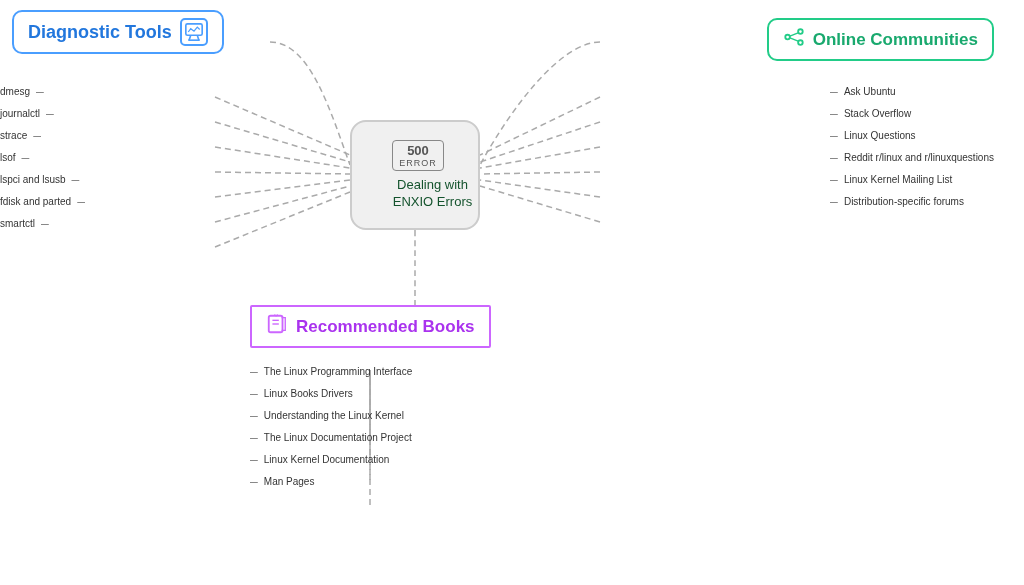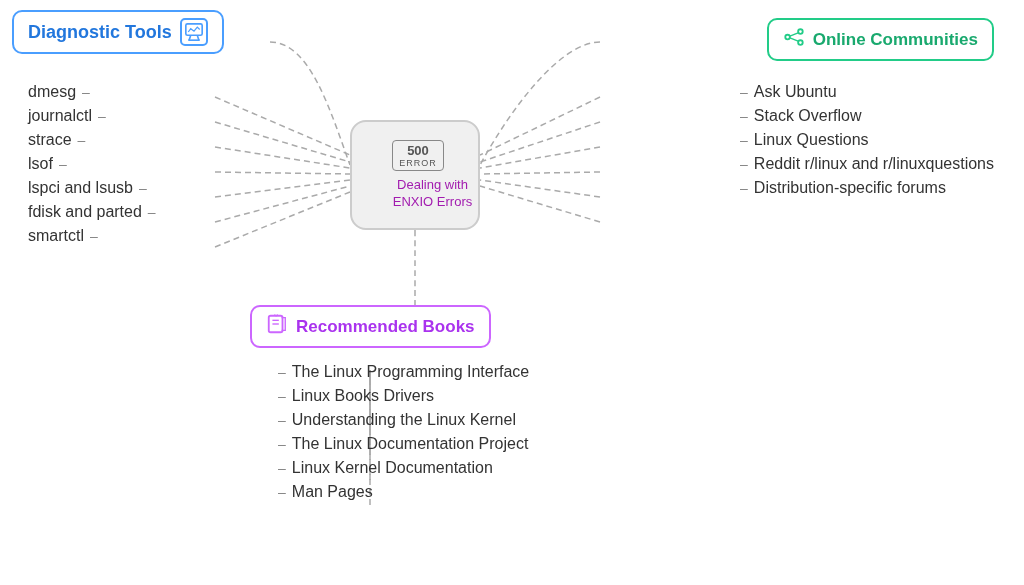--- a/index.html
+++ b/index.html
@@ -54,21 +54,21 @@
       font-weight: bold;
     }
 
     .center-node .error-box .err-label {
       font-size: 9px;
       letter-spacing: 1px;
     }
 
     .center-node .node-title {
       font-size: 13px;
-      color: #a21caf;
+      color: #14532d;
       line-height: 1.3;
       margin-left: 35px;
     }
 
     
     .diag-box {
       position: absolute;
       left: 12px;
       top: 10px;
       border: 2.5px solid #4a9eff;
@@ -112,47 +112,46 @@
       background: #fff;
       z-index: 10;
     }
 
     
     .books-box {
       position: absolute;
       left: 250px;
       top: 305px;
       border: 2.5px solid #cc66ff;
-      border-radius: 10px;
+      border-radius: 2px;
       padding: 6px 14px;
       color: #aa33ee;
       font-size: 17px;
       font-weight: 600;
       display: flex;
       align-items: center;
       gap: 8px;
       background: #fff;
       z-index: 10;
     }
 
     
     .item-list {
       position: absolute;
       list-style: none;
       z-index: 5;
     }
 
     .item-list li {
-      font-size: 16px;
+      font-size: 10px;
       color: #333;
       padding: 3px 0;
       display: flex;
       align-items: center;
       gap: 6px;
-      margin-left: 28px;
     }
 
     .item-list li::before {
       content: '–';
       color: #888;
       font-size: 14px;
     }
 
     
     .diag-items {
@@ -304,20 +303,23 @@
     <li>
         <span>Stack Overflow</span>
       </li>
     <li>
         <span>Linux Questions</span>
       </li>
     <li>
         <span>Reddit r/linux and r/linuxquestions</span>
       </li>
     <li>
+        <span>Linux Kernel Mailing List</span>
+      </li>
+    <li>
         <span>Distribution-specific forums</span>
       </li>
   </ul>
 
   <div class="books-box">
     <span>
       <svg width="22" height="22" viewBox="0 0 24 24">
         <rect x="3" y="3" width="15" height="18" rx="2" stroke="#cc66ff" stroke-width="2" fill="none"></rect>
         <line x1="7" y1="8" x2="14" y2="8" stroke="#cc66ff" stroke-width="1.5"></line>
         <line x1="7" y1="12" x2="14" y2="12" stroke="#cc66ff" stroke-width="1.5"></line>

